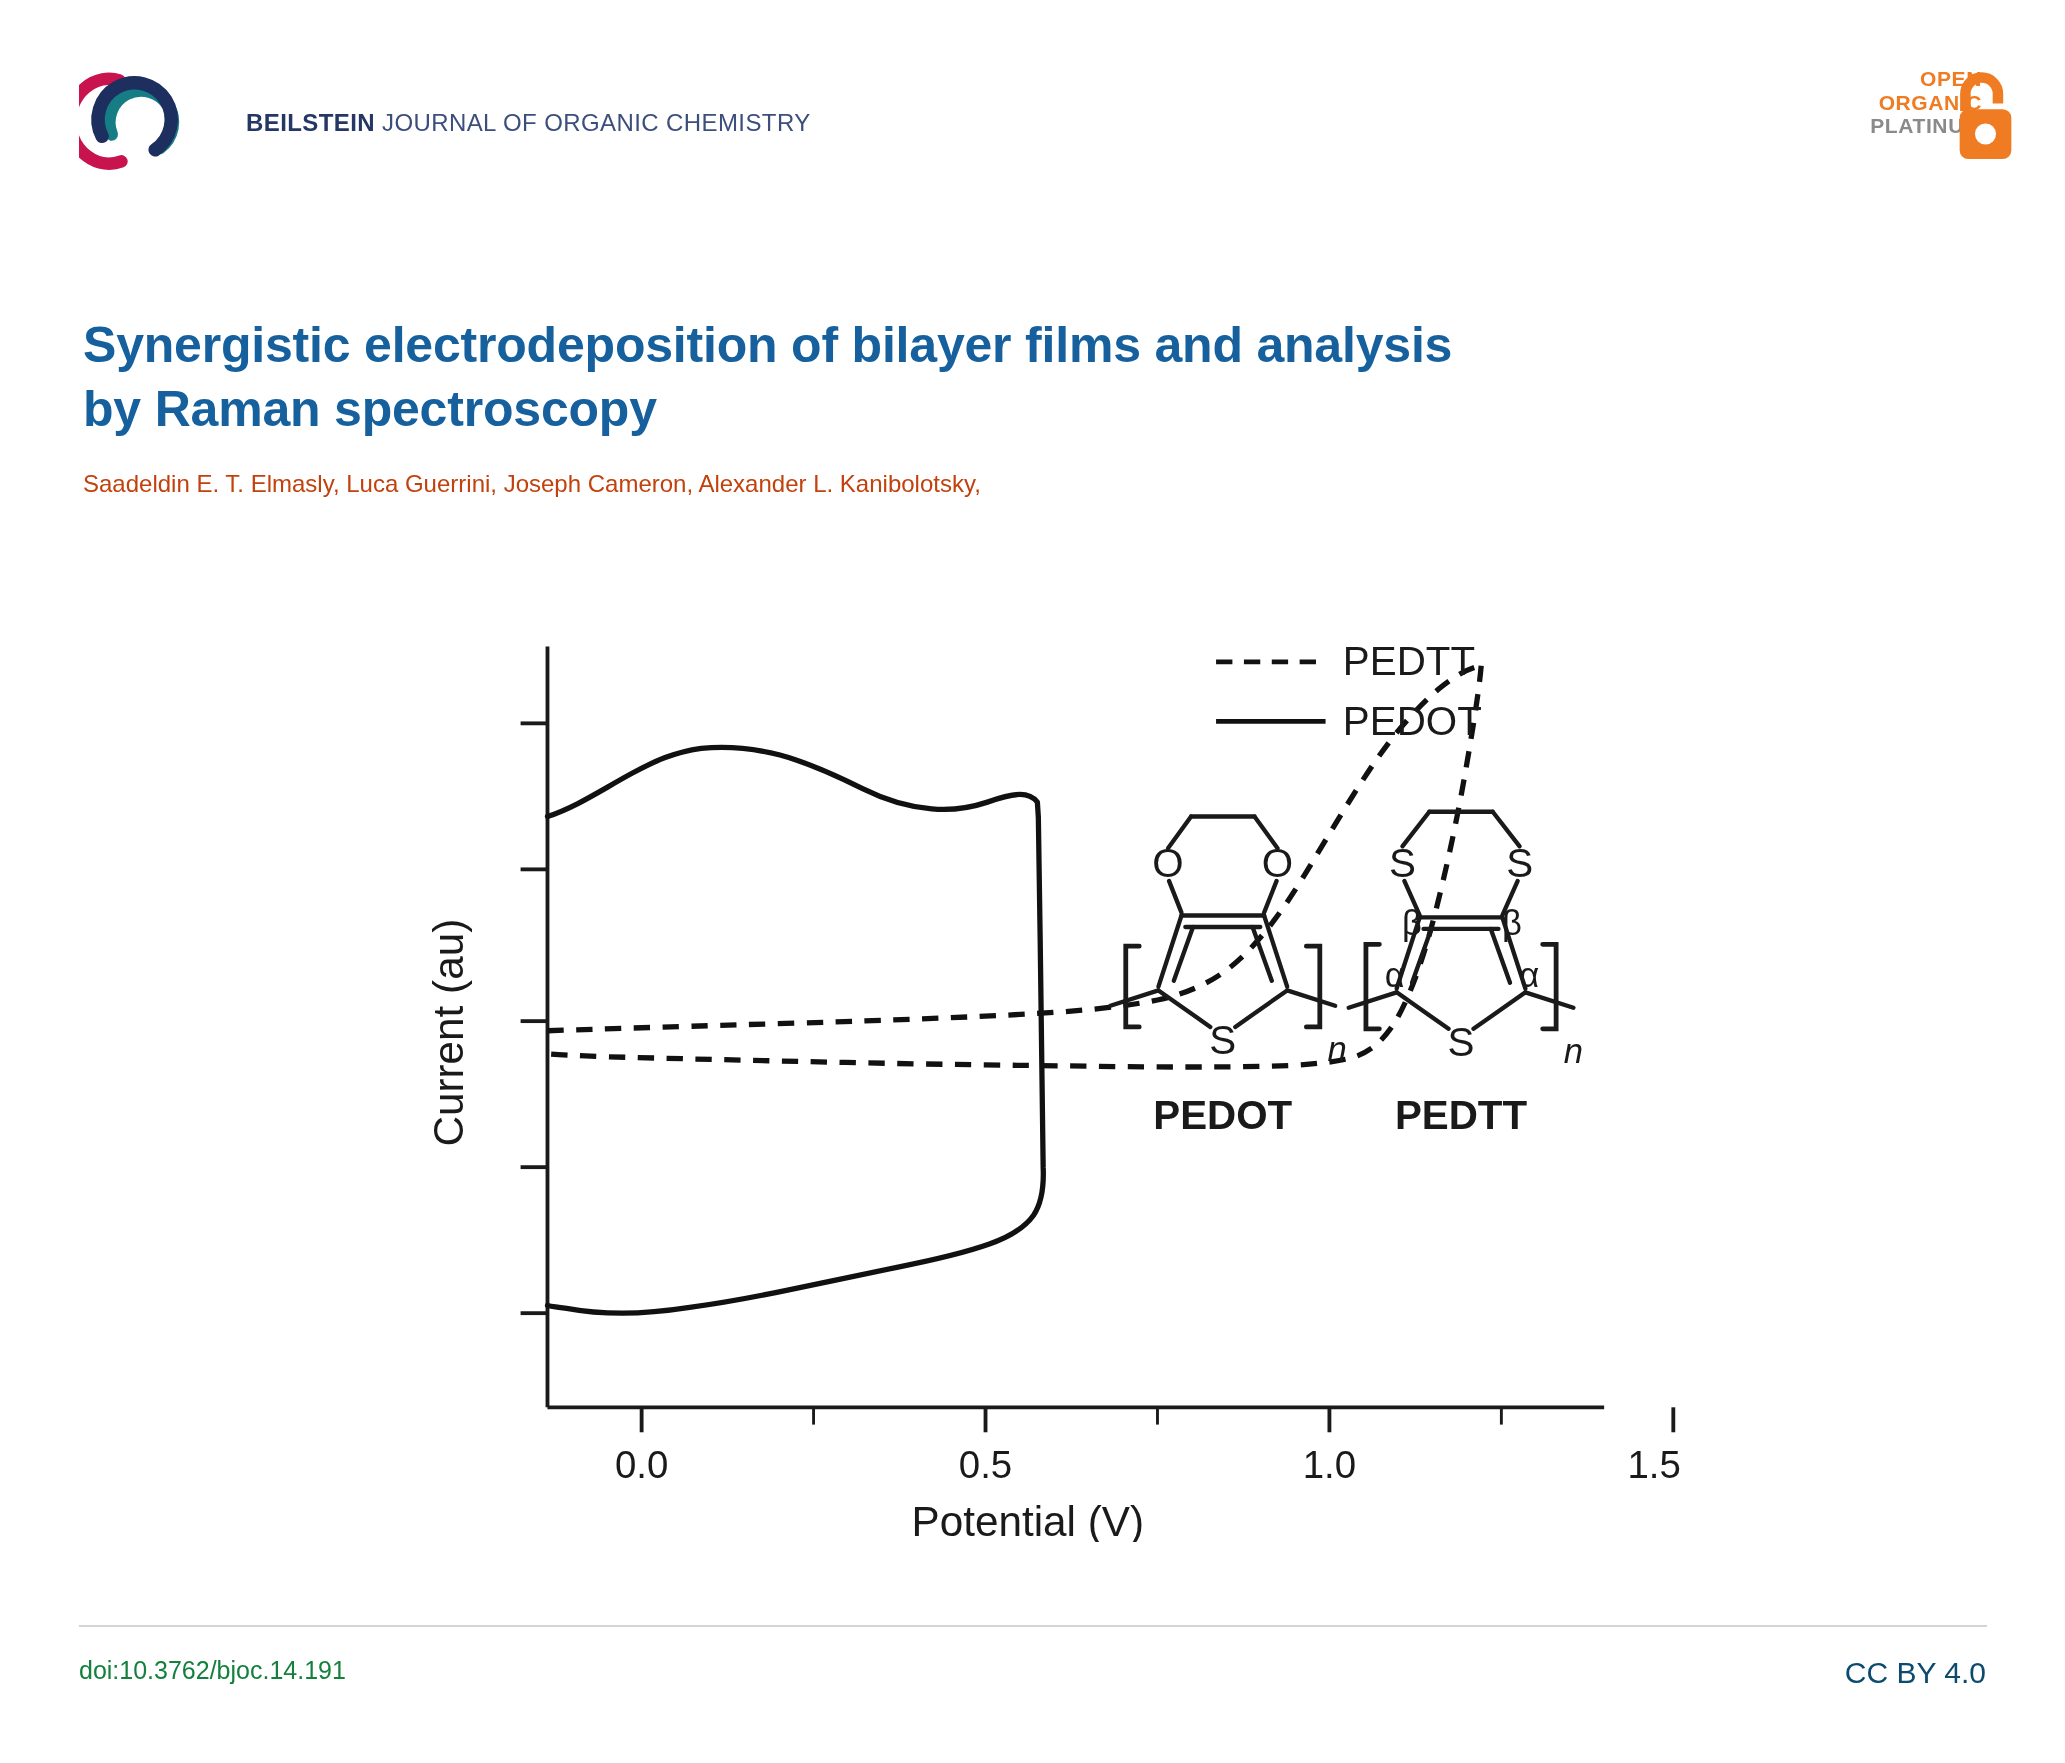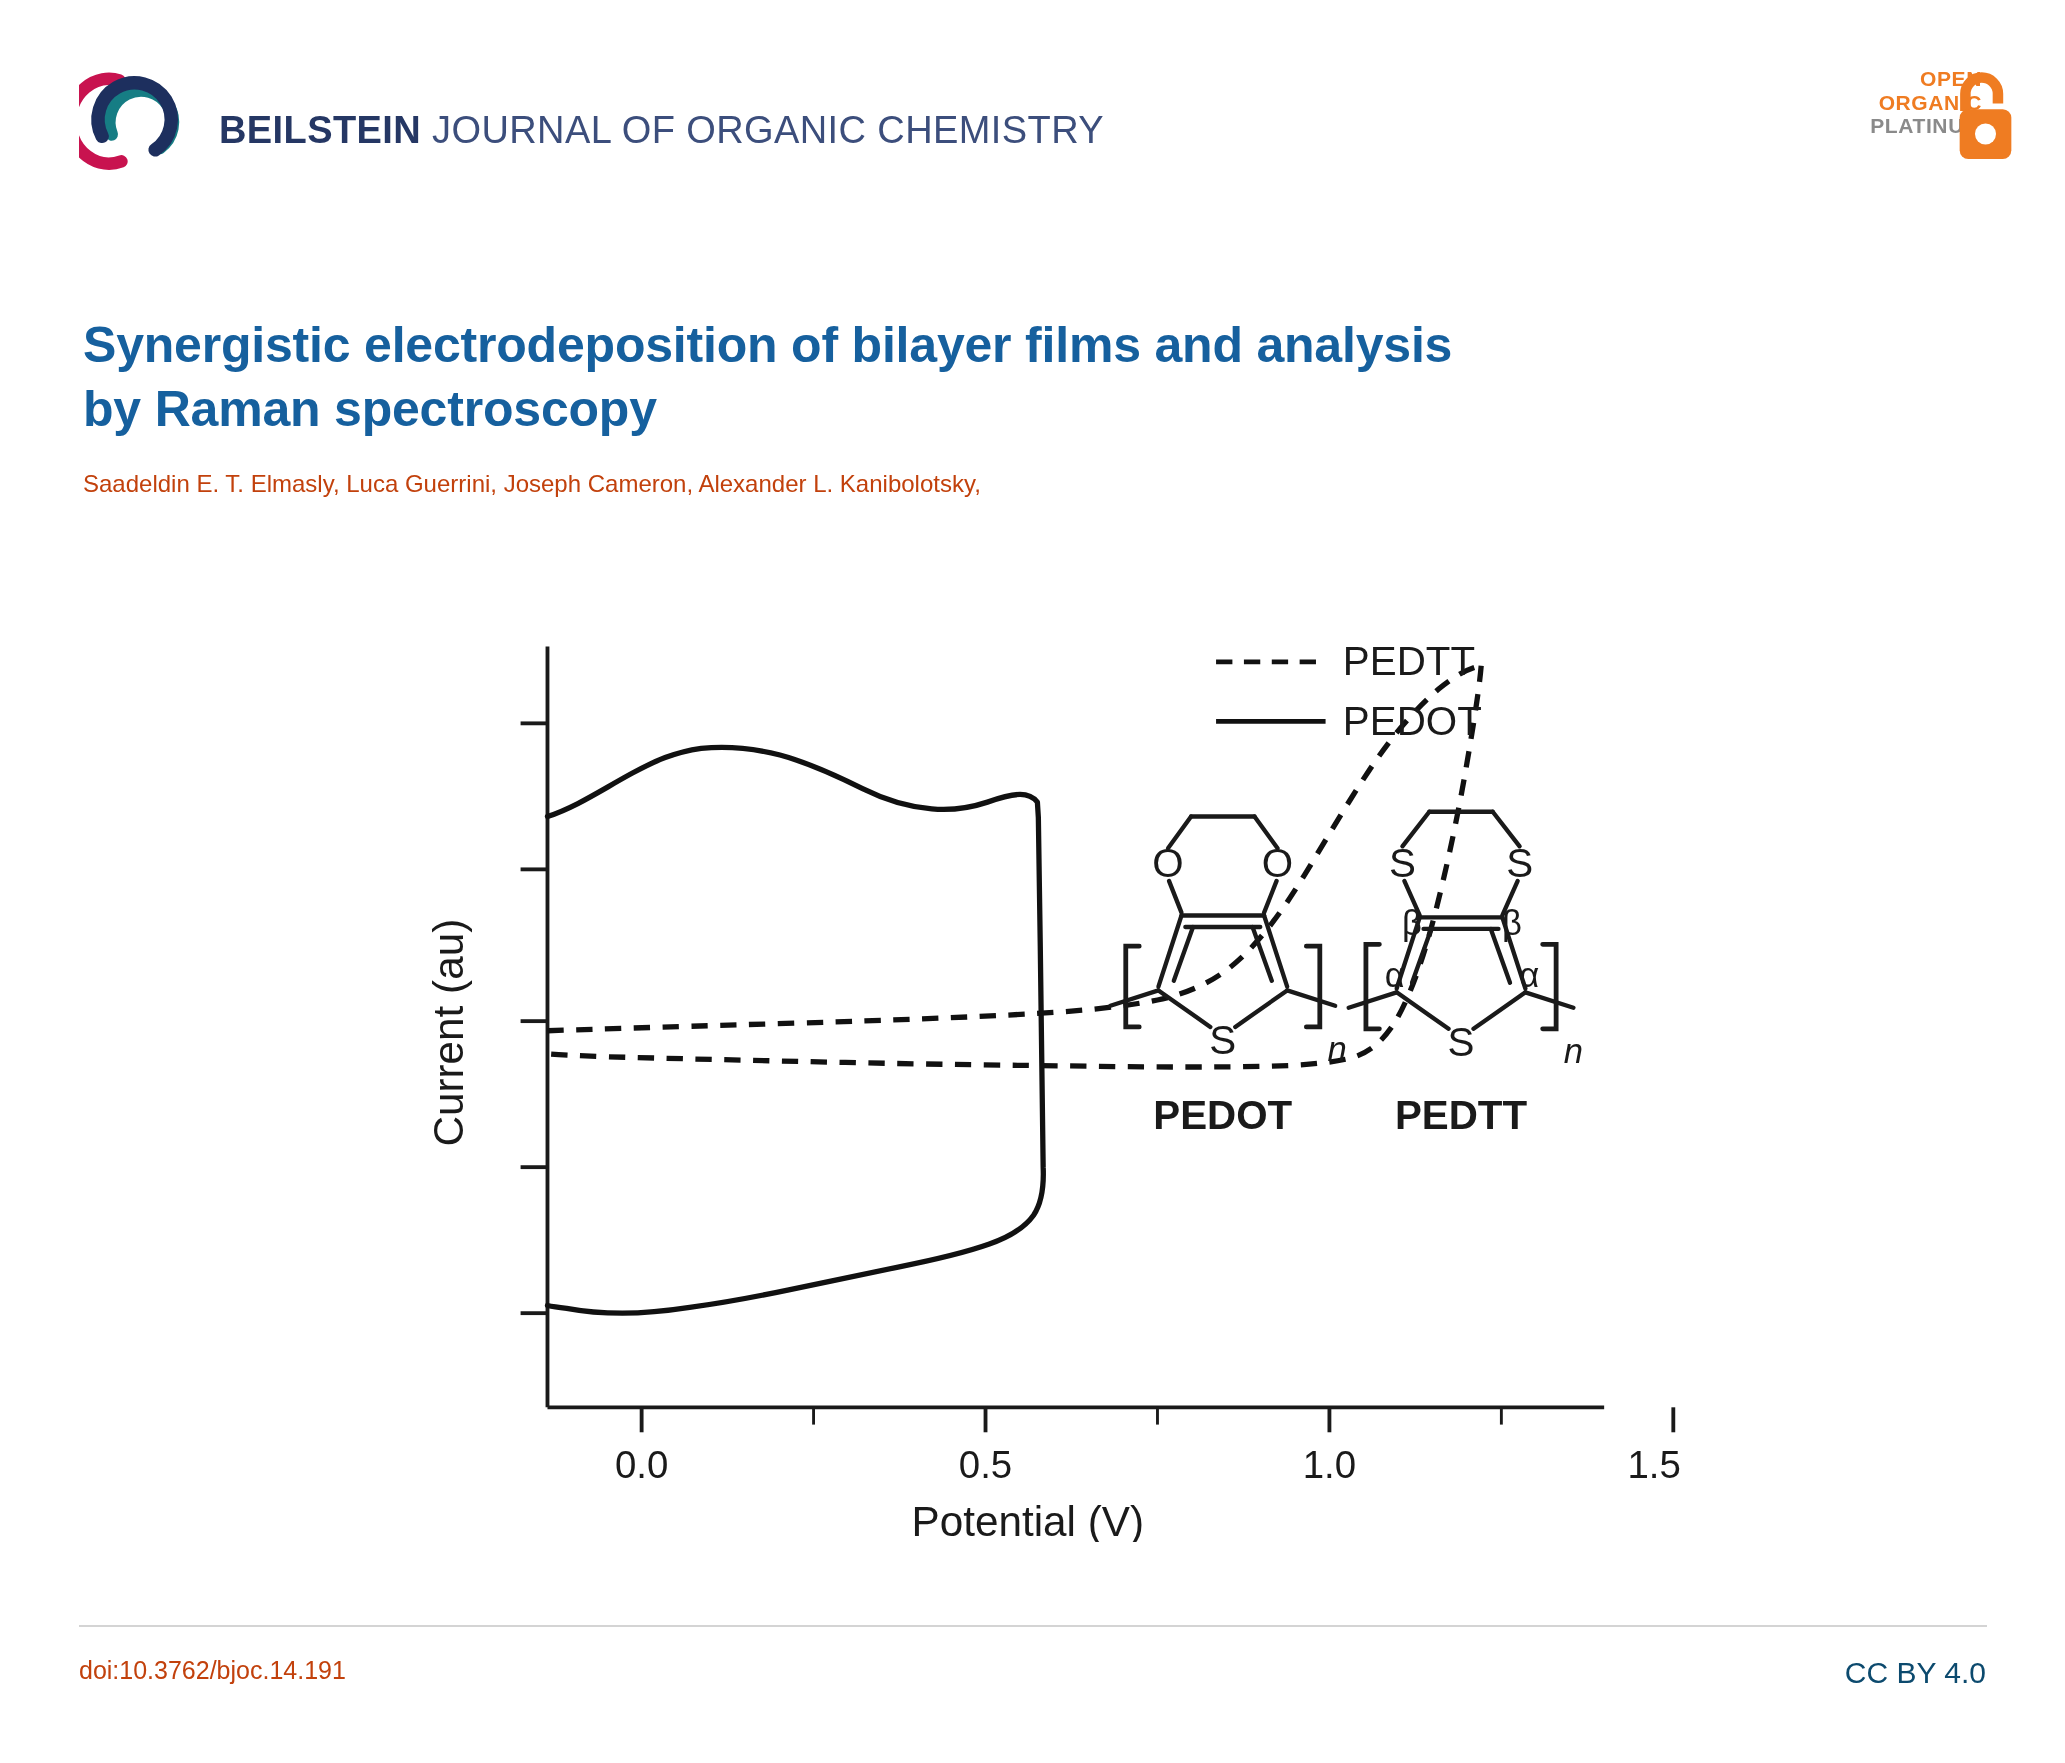--- a/index.html
+++ b/index.html
@@ -24,22 +24,22 @@
     width: 2065px;
     height: 173px;
   }
   .logo-mark {
     position: absolute;
     left: 79px; top: 65px;
     width: 106px; height: 106px;
   }
   .journal-title {
     position: absolute;
-    left: 219px; top: 109px;
-    font-size: 38px;
+    left: 246px; top: 109px;
+    font-size: 24px;
     letter-spacing: 0.4px;
     color: #253764;
     white-space: nowrap;
   }
   .journal-title .bold { font-weight: bold; }
   .journal-title .light { font-weight: normal; color: #3c4e7c; }
   .oa-words {
     position: absolute;
     right: 83px; top: 67px;
     text-align: right;
@@ -93,21 +93,21 @@
     position: absolute;
     left: 79px; top: 1625px;
     width: 1908px;
     height: 1.9px;
     background: #d4d4d4;
   }
   .footer-left {
     position: absolute;
     left: 79px; top: 1656px;
     font-size: 25px;
-    color: #c2410c;
+    color: #15803d;
   }
   .footer-right {
     position: absolute;
     right: 79px; top: 1656px;
     font-size: 30px;
     color: #0c4a6e;
   }
 </style>
 </head>
 <body>

